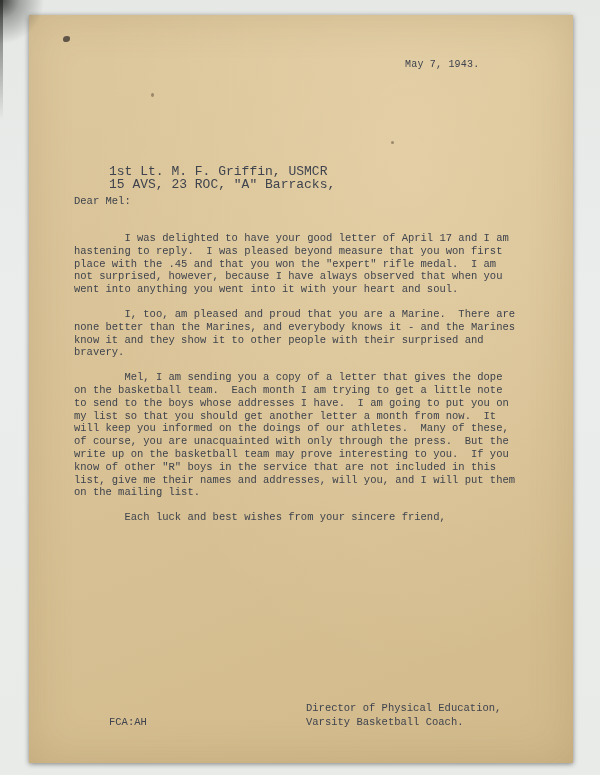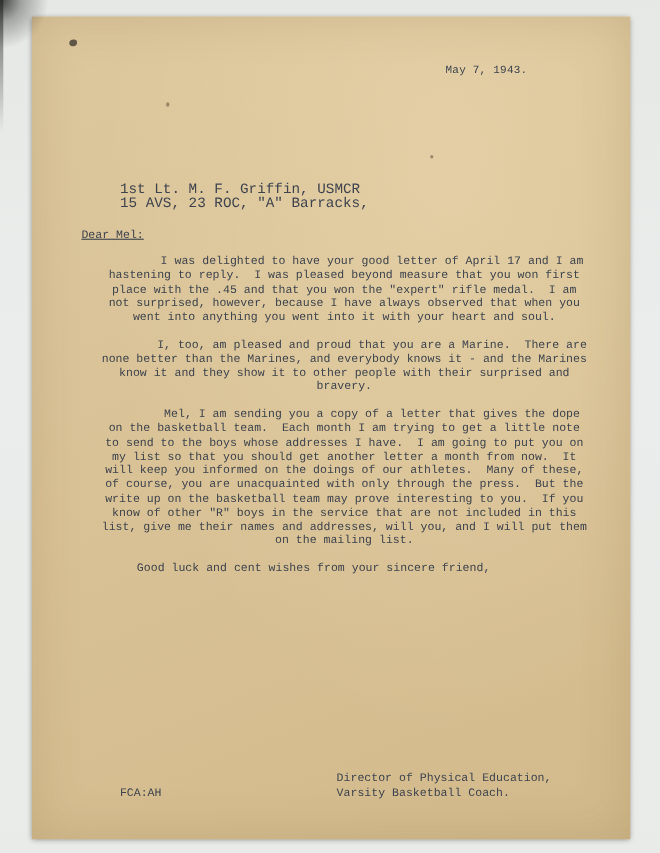--- a/index.html
+++ b/index.html
@@ -71,37 +71,35 @@
   .address-block {
     position: absolute;
     left: 80px;
     top: 150px;
     font-size: 13px;
     line-height: 13px;
   }
   .salutation {
     position: absolute;
     left: 45px;
-    top: 193px;
+    top: 180px;
     font-size: 10.5px;
-    text-decoration: underline;
   }
   .body-text {
     position: absolute;
     left: 45px;
     top: 217px;
     width: 478px;
     font-size: 10.5px;
     line-height: 12.8px;
   }
   .para {
     margin: 0 0 12px 0;
     white-space: pre-wrap;
     text-indent: 8ch;
-    text-align: center;
   }
   .closing-line {
     margin: 0;
     white-space: pre-wrap;
     text-indent: 8ch;
   }
   .ref-initials {
     position: absolute;
     left: 80px;
     top: 701px;
@@ -148,21 +146,21 @@
       <p class="para">Mel, I am sending you a copy of a letter that gives the dope
 on the basketball team.  Each month I am trying to get a little note
 to send to the boys whose addresses I have.  I am going to put you on
 my list so that you should get another letter a month from now.  It
 will keep you informed on the doings of our athletes.  Many of these,
 of course, you are unacquainted with only through the press.  But the
 write up on the basketball team may prove interesting to you.  If you
 know of other "R" boys in the service that are not included in this
 list, give me their names and addresses, will you, and I will put them
 on the mailing list.</p>
-      <p class="closing-line">Good luck and cent wishes from your sincere friend,</p>
+      <p class="closing-line">Each luck and best wishes from your sincere friend,</p>
     </div>
 
     <div class="ref-initials ink">FCA:AH</div>
 
     <div class="signature-block ink">
       <div>Director of Physical Education,</div>
       <div>Varsity Basketball Coach.</div>
     </div>
 
   </div>

